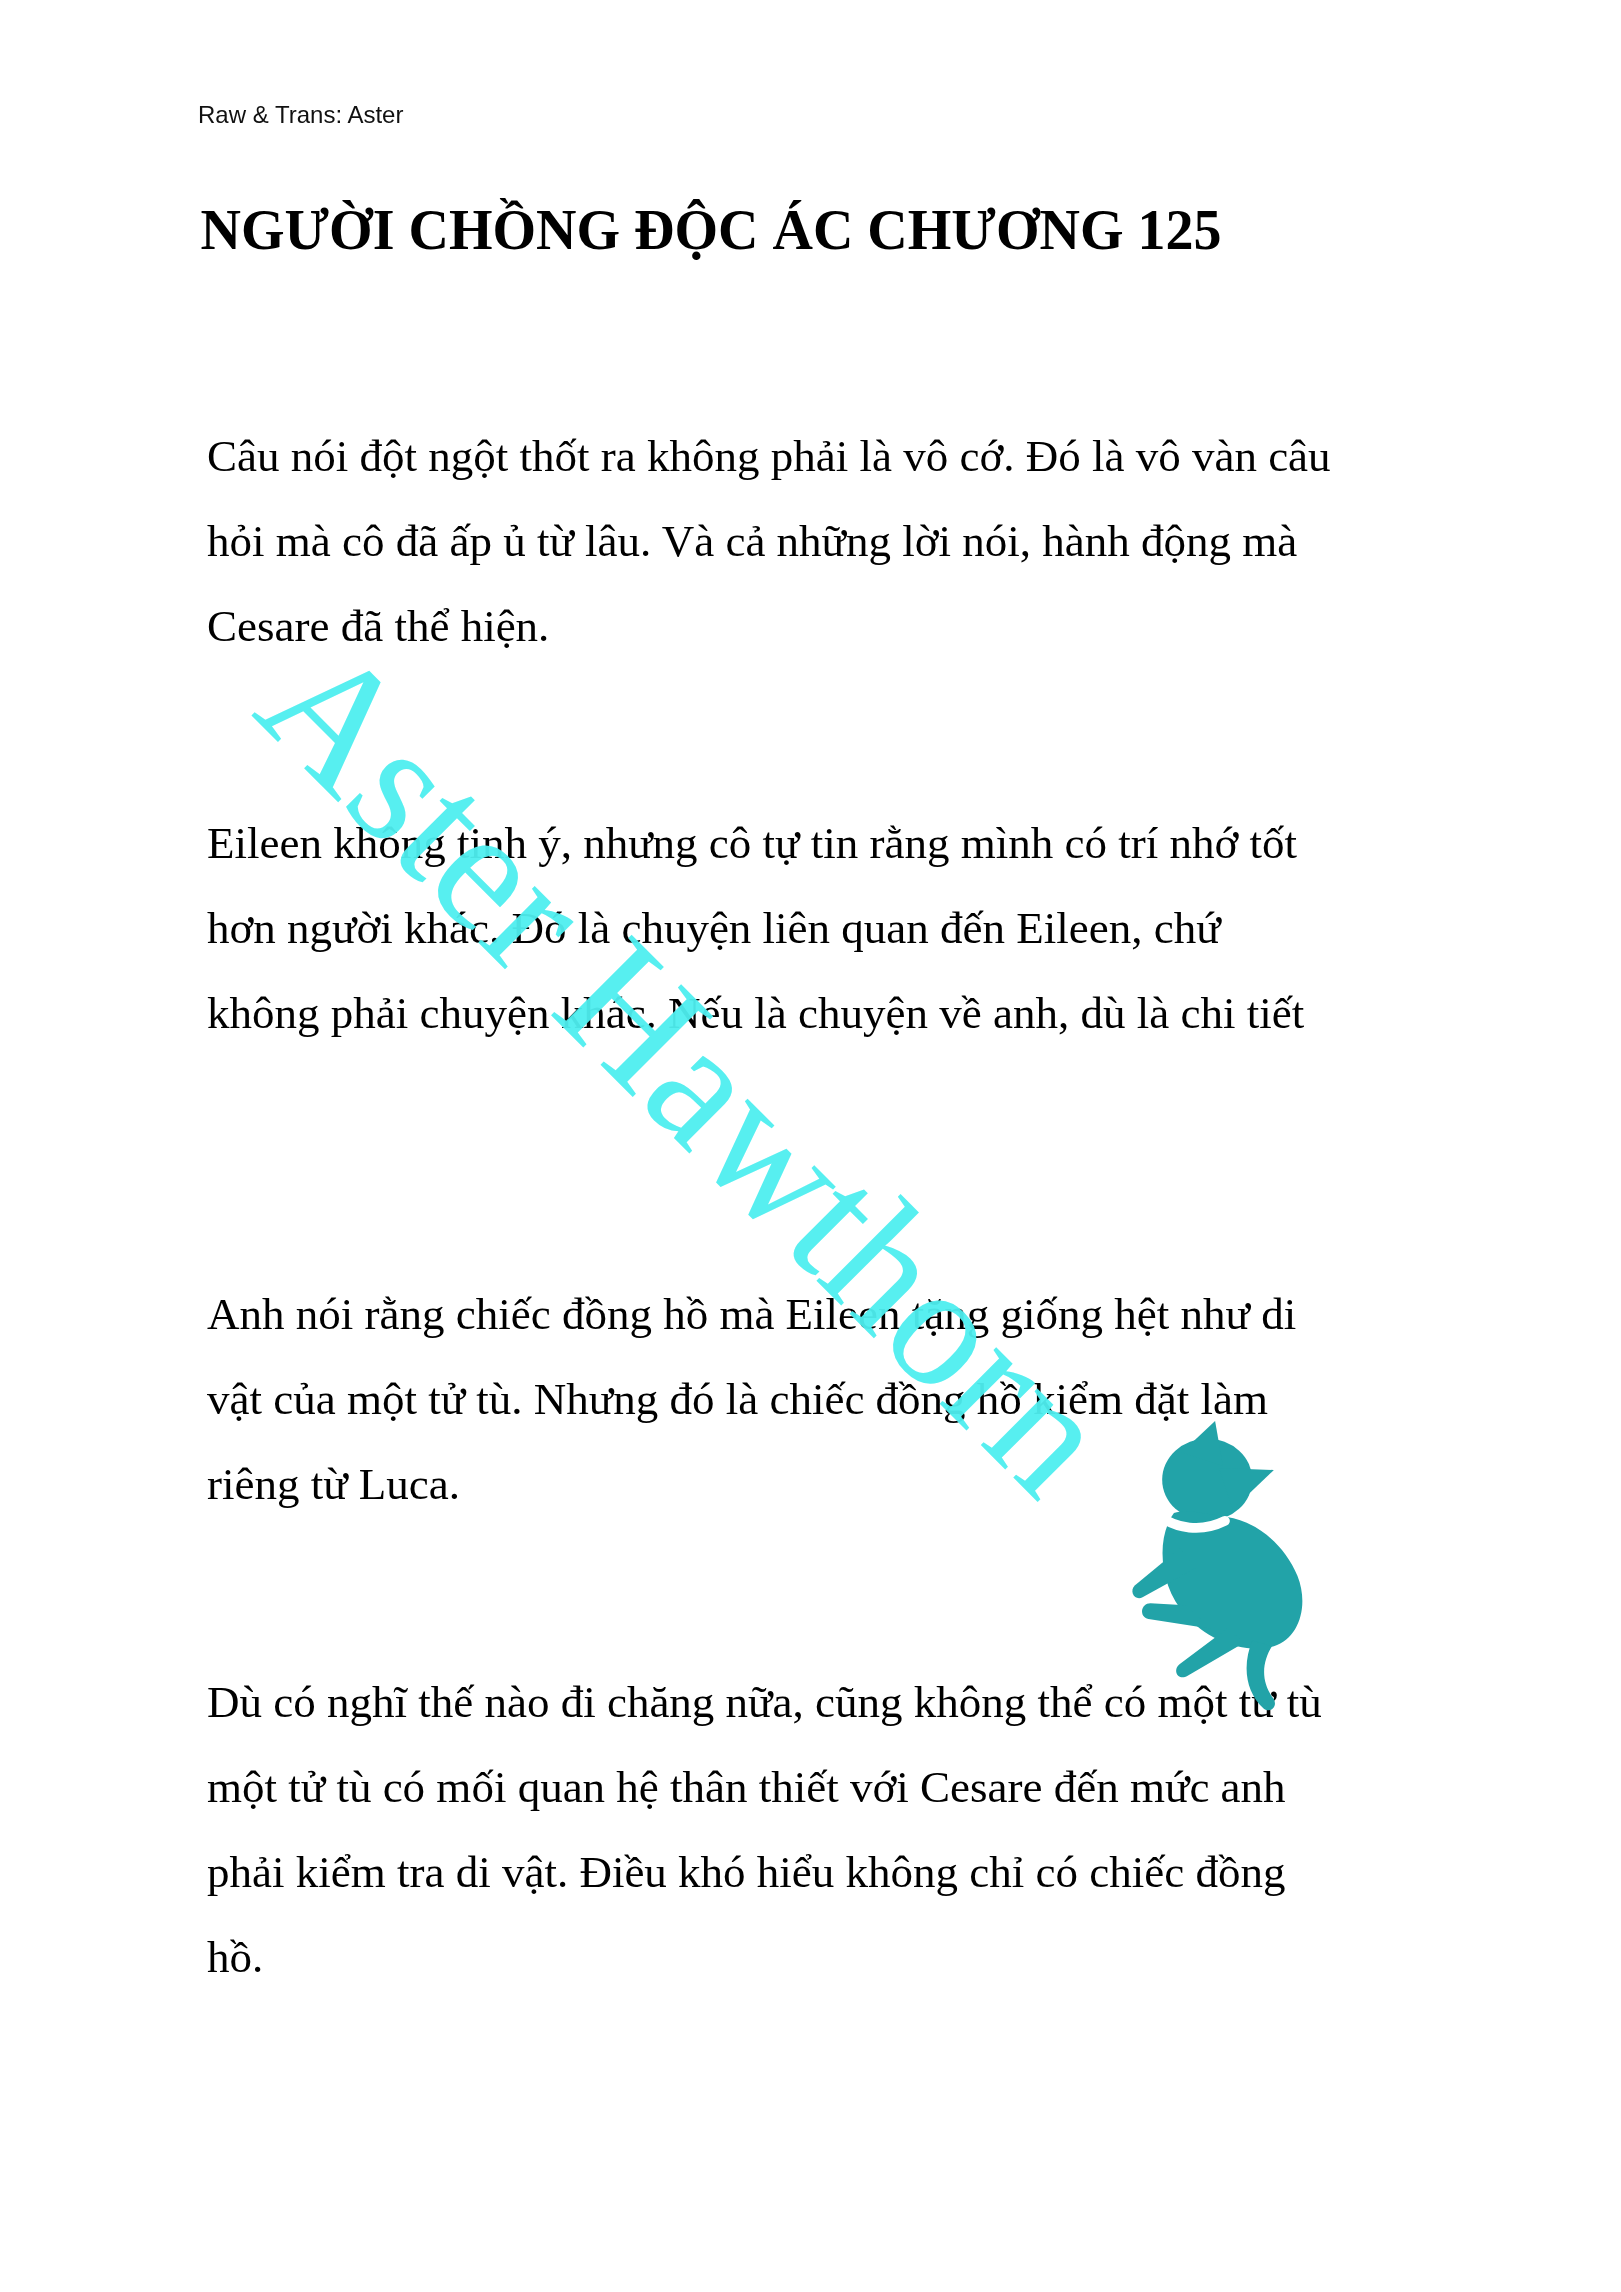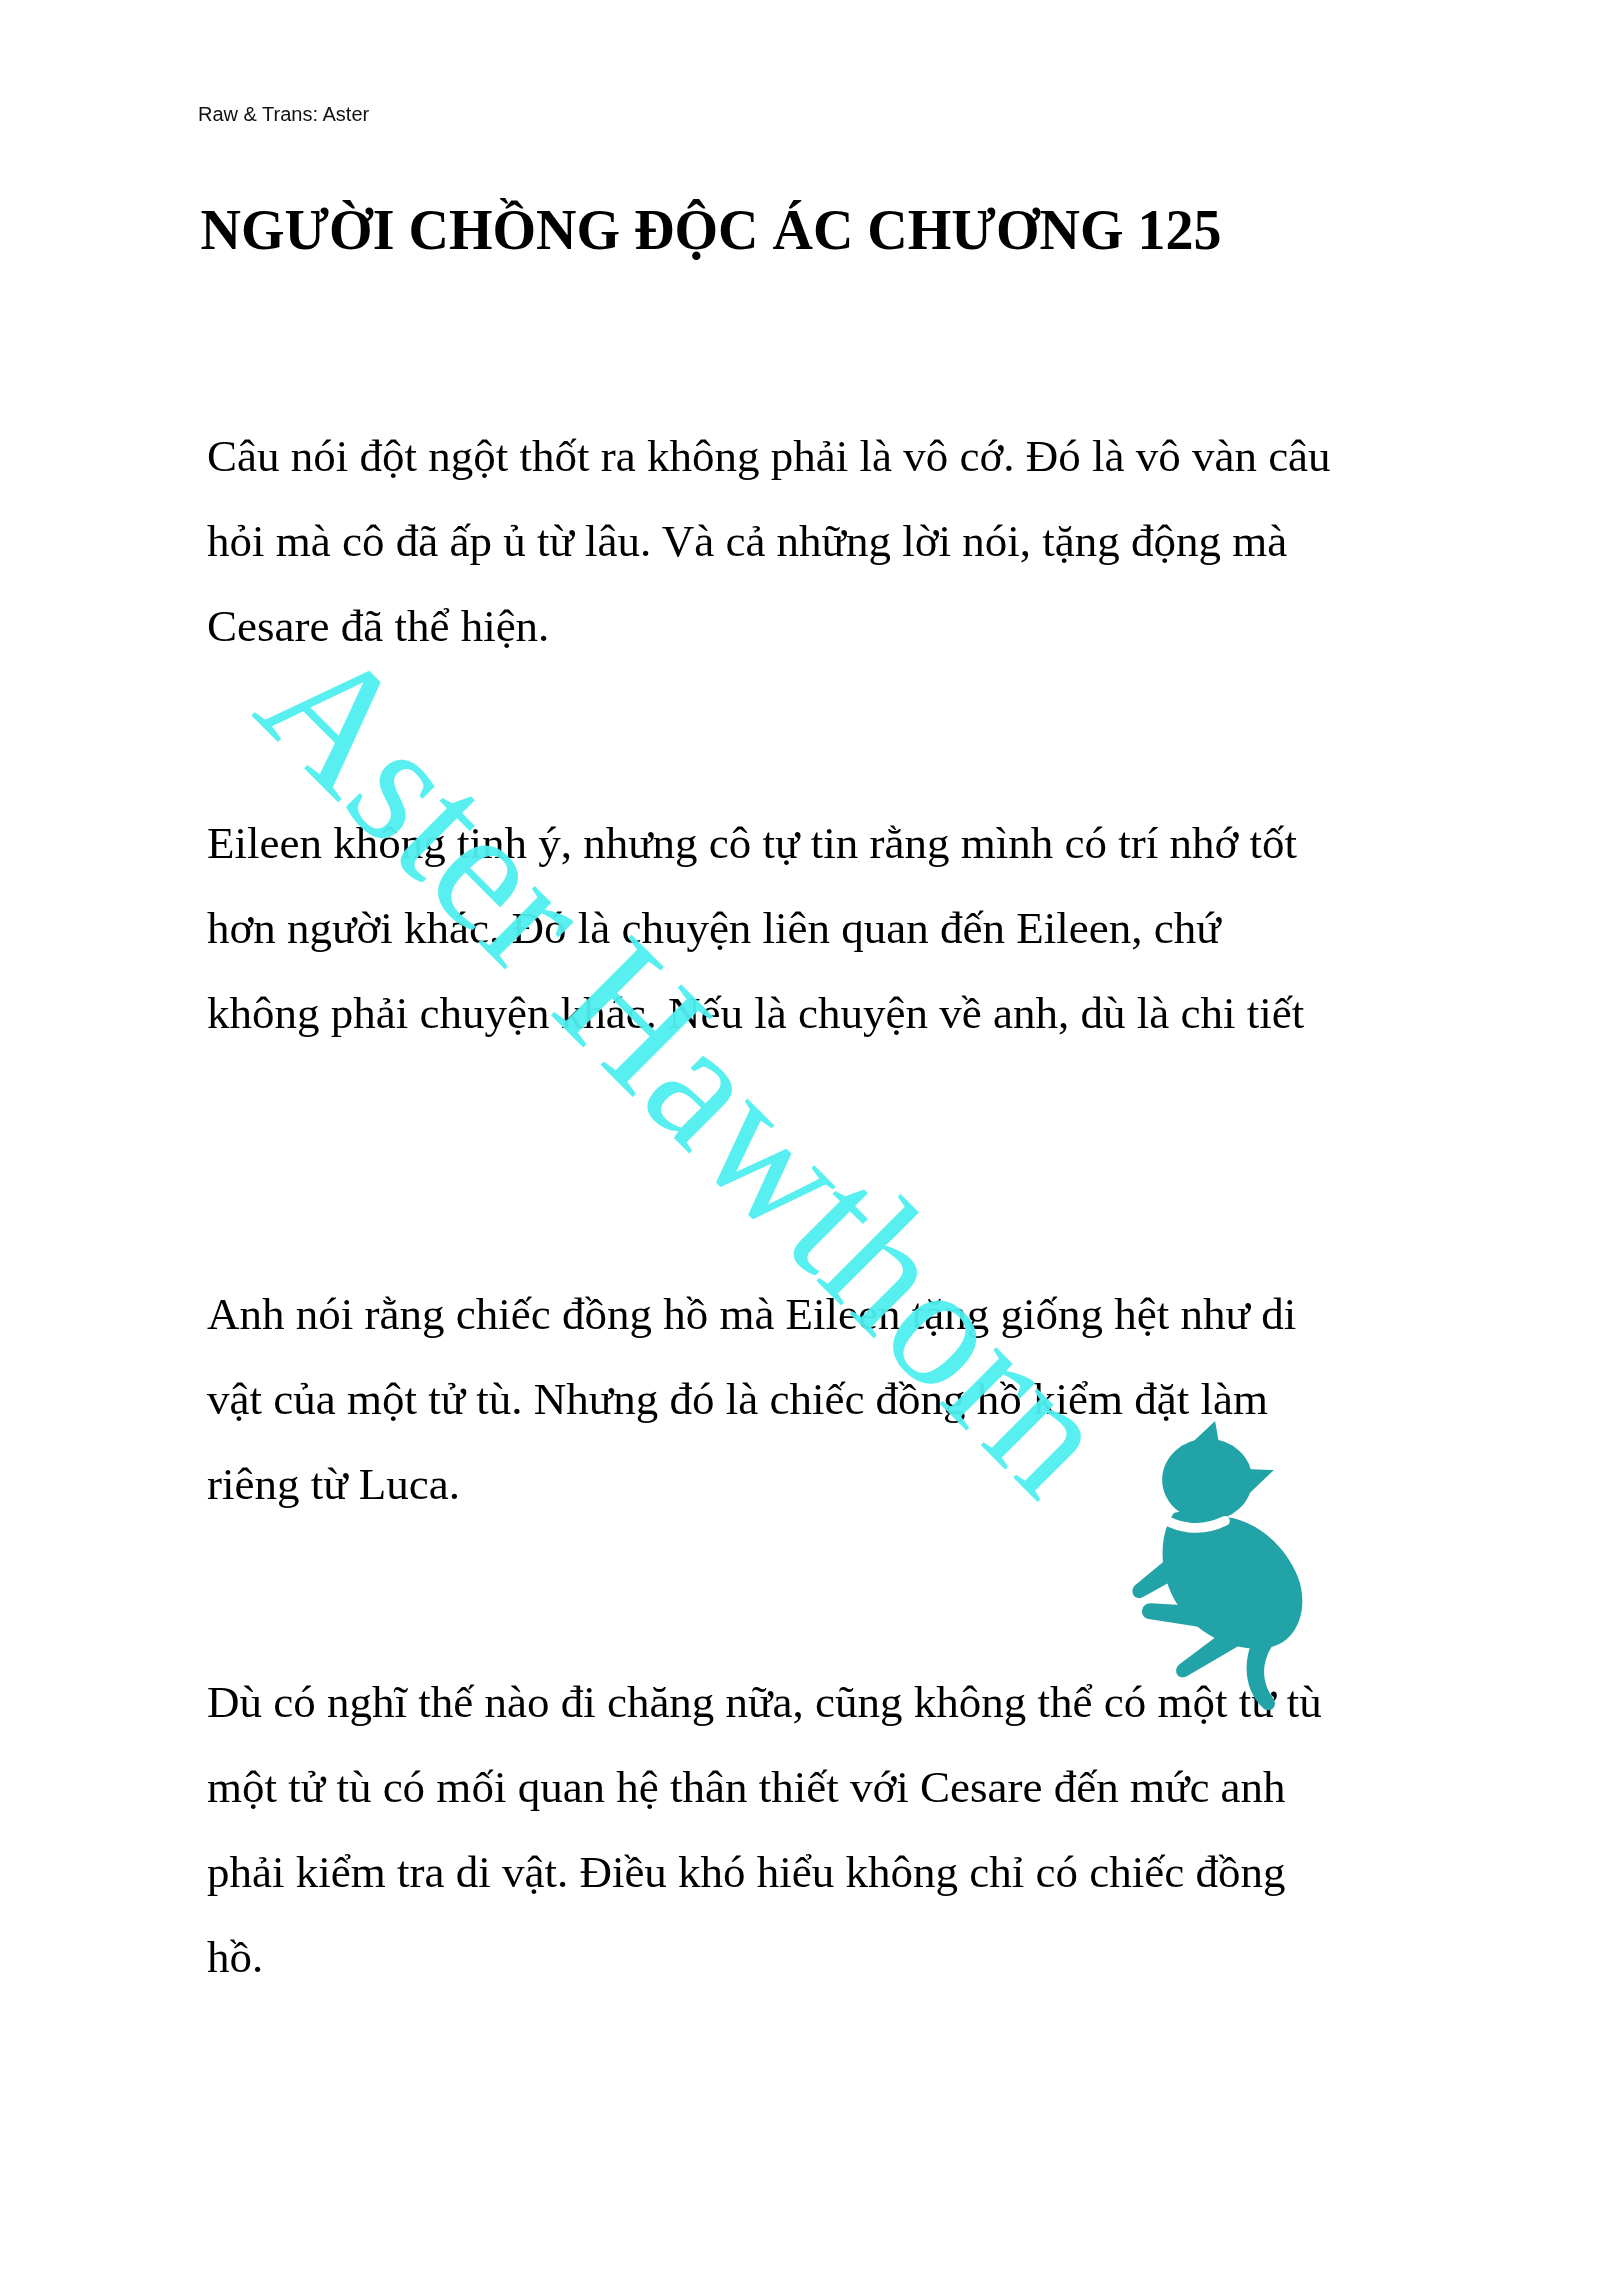--- a/index.html
+++ b/index.html
@@ -18,21 +18,21 @@
       left: 0; top: 0;
       width: 1621px;
       height: 2293px;
       background: #ffffff;
     }
     .credit {
       position: absolute;
       left: 198px;
       top: 97px;
       font-family: "Liberation Sans", sans-serif;
-      font-size: 20px;
+      font-size: 24px;
       line-height: 35px;
       color: #111111;
       white-space: nowrap;
     }
     .title {
       position: absolute;
       left: 0;
       width: 1422px;
       top: 196px;
       text-align: center;
@@ -90,21 +90,21 @@
 </head>
 <body>
 
 <div class="page">
   <div class="content">
     <div class="credit">Raw &amp; Trans: Aster</div>
     <h1 class="title" style="margin:0;">NGƯỜI CHỒNG ĐỘC ÁC CHƯƠNG 125</h1>
 
     <p class="para p1">
       <span class="line">Câu nói đột ngột thốt ra không phải là vô cớ. Đó là vô vàn câu</span>
-      <span class="line">hỏi mà cô đã ấp ủ từ lâu. Và cả những lời nói, tặng động mà</span>
+      <span class="line">hỏi mà cô đã ấp ủ từ lâu. Và cả những lời nói, hành động mà</span>
       <span class="line">Cesare đã thể hiện.</span>
     </p>
 
     <p class="para p2">
       <span class="line">Eileen không tinh ý, nhưng cô tự tin rằng mình có trí nhớ tốt</span>
       <span class="line">hơn người khác. Đó là chuyện liên quan đến Eileen, chứ</span>
       <span class="line">không phải chuyện khác. Nếu là chuyện về anh, dù là chi tiết</span>
     </p>
 
     <p class="para p3">

